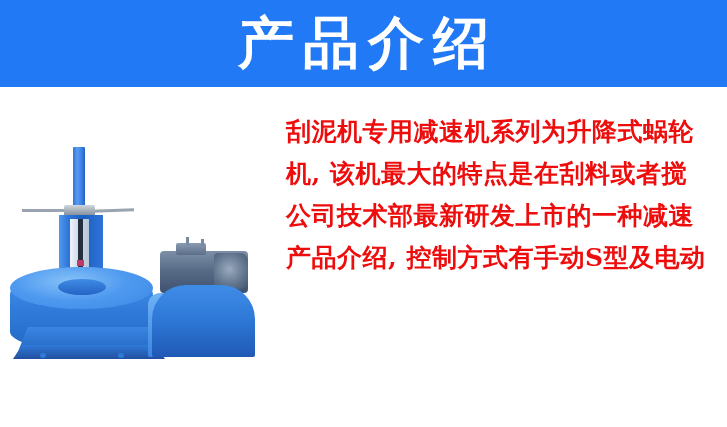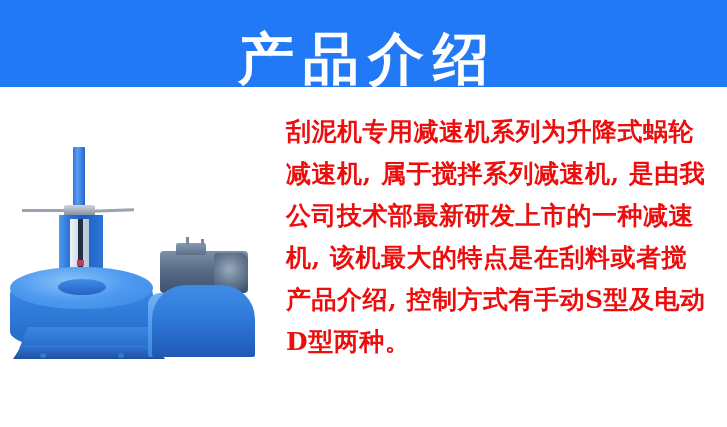--- a/index.html
+++ b/index.html
@@ -25,21 +25,21 @@
     position: absolute;
     left: 0;
     top: 0;
     width: 727px;
     height: 87px;
     background: #2179f5;
   }
   .banner-title {
     position: absolute;
     left: 0;
-    top: 16px;
+    top: 0;
     width: 727px;
     height: 87px;
     display: flex;
     align-items: center;
     justify-content: center;
     color: #ffffff;
     font-family: "DejaVu Serif", "Liberation Serif", serif;
     font-size: 56px;
     font-weight: 700;
     letter-spacing: 9px;
@@ -309,21 +309,19 @@
       <div class="ph-motor-fan"></div>
       <div class="ph-motor-box"></div>
       <div class="ph-motor-stud-a"></div>
       <div class="ph-motor-stud-b"></div>
       <div class="ph-guard-side"></div>
       <div class="ph-guard"></div>
     </div>
 
     <div class="description">
       <div class="desc-line">刮泥机专用减速机系列为升降式蜗轮</div>
-      <div class="desc-line">减速机, 属于搅拌系列减速机, 是由我</div>
+      <div class="desc-line">机, 该机最大的特点是在刮料或者搅</div>
       <div class="desc-line">公司技术部最新研发上市的一种减速</div>
-      <div class="desc-line">机, 该机最大的特点是在刮料或者搅</div>
       <div class="desc-line">产品介绍, 控制方式有手动S型及电动</div>
-      <div class="desc-line">D型两种。</div>
     </div>
 
   </div>
 </div>
 
 </body></html>

